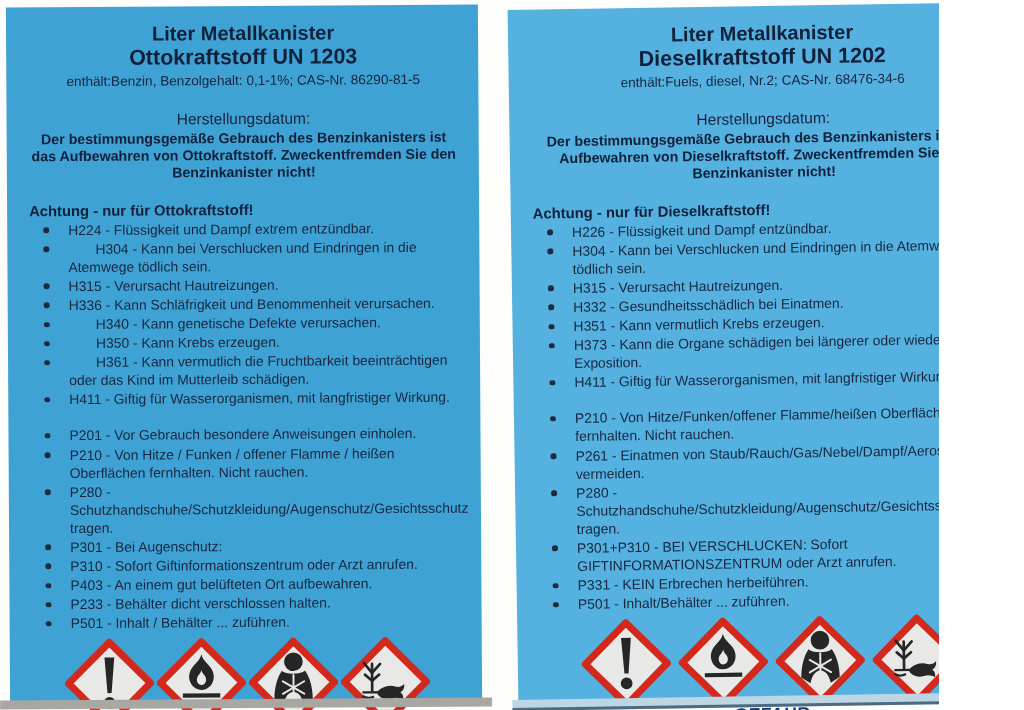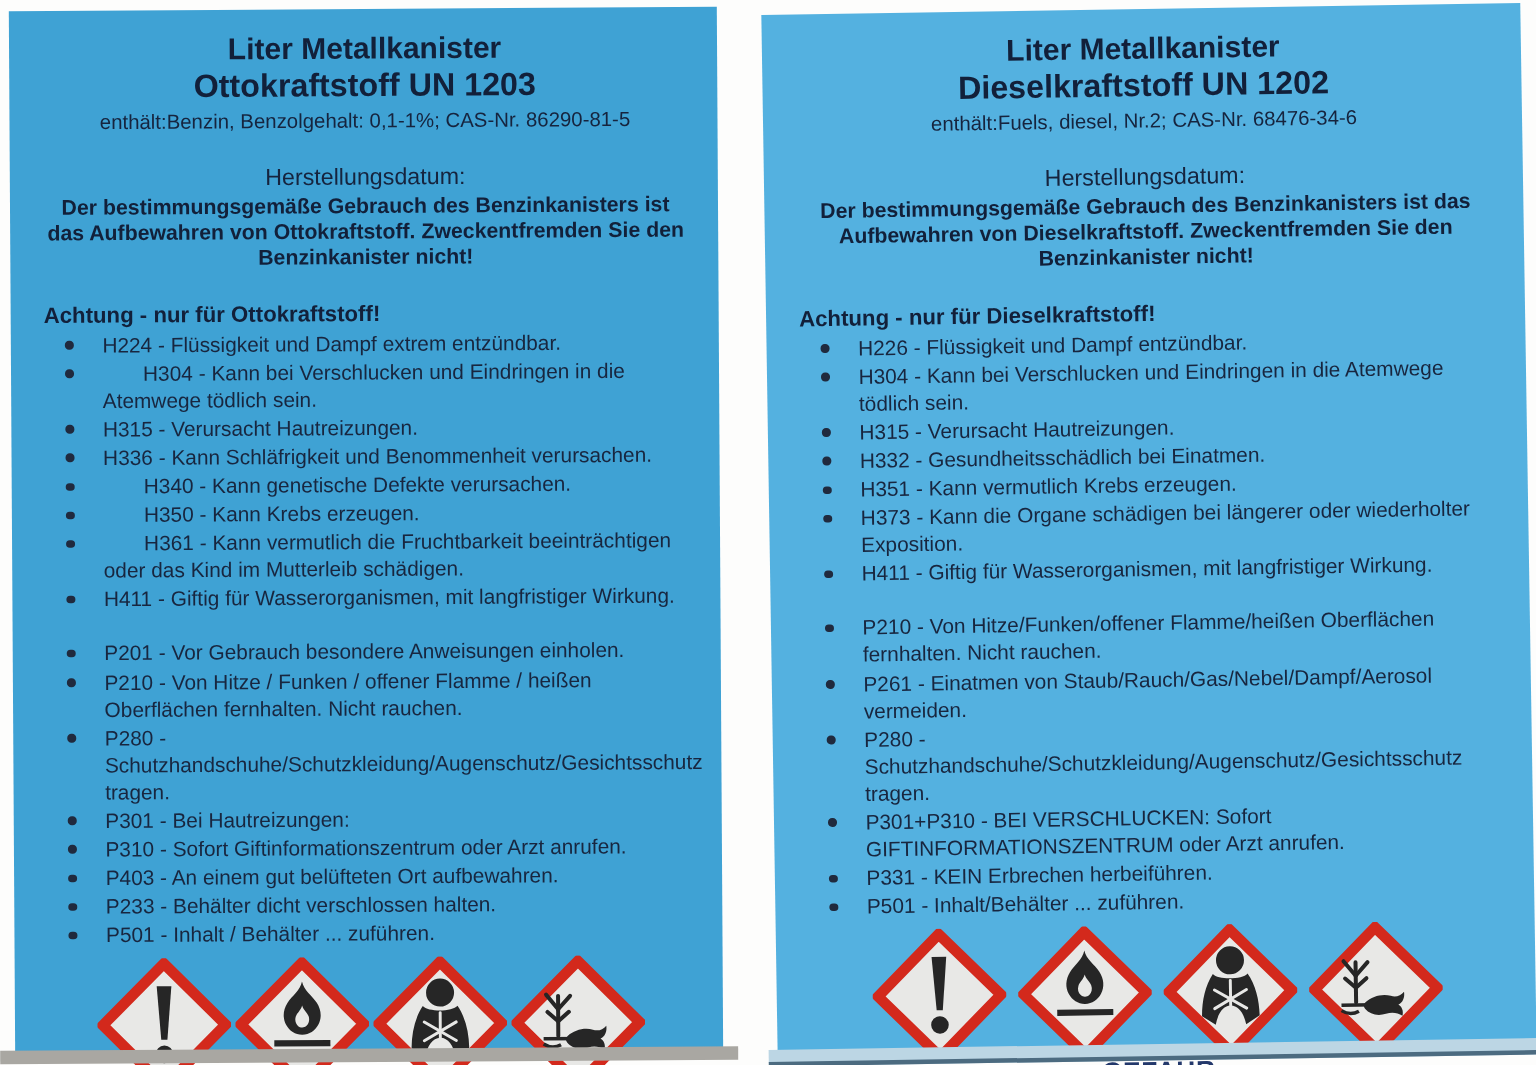--- a/index.html
+++ b/index.html
@@ -1,17 +1,17 @@
 <!DOCTYPE html>
 <html><head>
 <meta charset="utf-8">
 <style>
   html,body{margin:0;padding:0;background:#ffffff;}
   .scene{
-    position:relative;width:1024px;height:710px;overflow:hidden;
+    position:relative;width:939px;height:710px;overflow:hidden;
     background:#fdfdfc;
     font-family:"Liberation Sans", sans-serif;
     color:#1b2740;
   }
   .label{
     position:absolute;top:6px;height:698px;
     background:#41a4d6;
     box-sizing:border-box;
     padding:16px 20px 0 22px;
     display:flex;flex-direction:column;
@@ -131,21 +131,21 @@
       <li class="li indent"><span class="bullet"></span><span>H340 - Kann genetische Defekte verursachen.</span></li>
       <li class="li indent"><span class="bullet"></span><span>H350 - Kann Krebs erzeugen.</span></li>
       <li class="li indent"><span class="bullet"></span><span>H361 - Kann vermutlich die Fruchtbarkeit beeinträchtigen oder das Kind im Mutterleib schädigen.</span></li>
       <li class="li"><span class="bullet"></span><span>H411 - Giftig für Wasserorganismen, mit langfristiger Wirkung.</span></li>
     </ul>
 
     <ul class="stmts p-list">
       <li class="li"><span class="bullet"></span><span>P201 - Vor Gebrauch besondere Anweisungen einholen.</span></li>
       <li class="li"><span class="bullet"></span><span>P210 - Von Hitze / Funken / offener Flamme / heißen Oberflächen fernhalten. Nicht rauchen.</span></li>
       <li class="li"><span class="bullet"></span><span>P280 - Schutzhandschuhe/Schutzkleidung/Augenschutz/Gesichtsschutz tragen.</span></li>
-      <li class="li"><span class="bullet"></span><span>P301 - Bei Hautreizungen:</span></li>
+      <li class="li"><span class="bullet"></span><span>P301 - Bei Augenschutz:</span></li>
       <li class="li"><span class="bullet"></span><span>P310 - Sofort Giftinformationszentrum oder Arzt anrufen.</span></li>
       <li class="li"><span class="bullet"></span><span>P403 - An einem gut belüfteten Ort aufbewahren.</span></li>
       <li class="li"><span class="bullet"></span><span>P233 - Behälter dicht verschlossen halten.</span></li>
       <li class="li"><span class="bullet"></span><span>P501 - Inhalt / Behälter ... zuführen.</span></li>
     </ul>
 
     <div class="picto-row">
       <svg class="picto" viewBox="0 0 100 100">
           <use href="#ghs-exclaim"></use>
         </svg>

